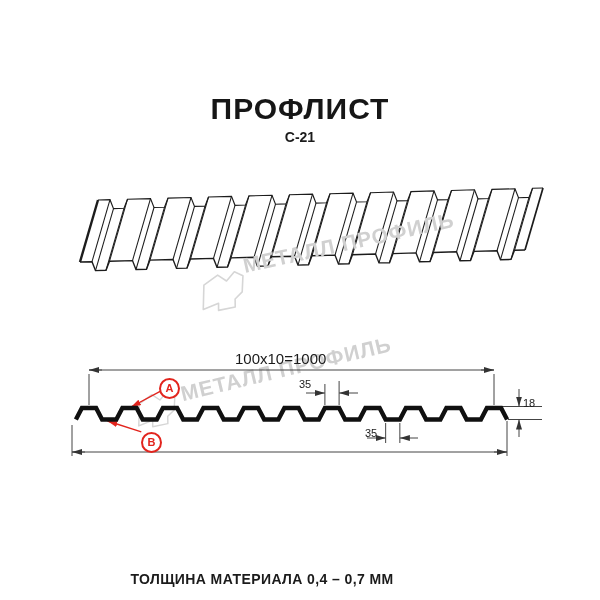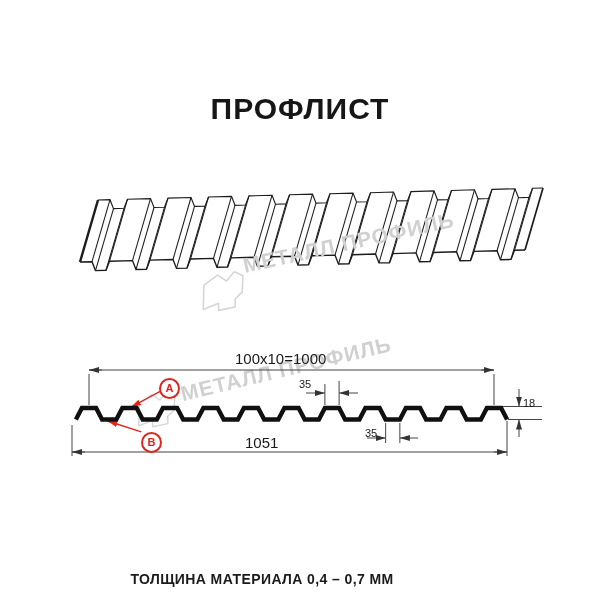--- a/index.html
+++ b/index.html
@@ -27,20 +27,21 @@
   .mk{position:absolute;width:17px;height:17px;border:2px solid #e2241d;border-radius:50%;
       background:#fff;color:#e2241d;font-size:11px;font-weight:700;line-height:17px;
       text-align:center;z-index:5;}
 </style>
 </head>
 <body>
 
 <div class="stage">
 
   <div class="title">ПРОФЛИСТ</div>
+  <div class="subtitle">С-21</div>
 
   <svg id="sheet3d" class="layer" width="500" height="115" viewBox="0 0 500 115">
     <g id="g3d">
         <polygon points="30.0,90.0 42.0,89.7 45.5,98.6 56.0,98.3 59.5,89.2 82.5,88.6 86.0,97.5 96.5,97.2 100.0,88.1 123.0,87.5 126.5,96.4 137.0,96.1 140.5,87.0 163.5,86.4 167.0,95.3 177.5,95.0 181.0,85.9 204.0,85.3 207.5,94.2 218.0,93.9 221.5,84.8 244.5,84.2 248.0,93.1 258.5,92.8 262.0,83.7 285.0,83.1 288.5,92.0 299.0,91.7 302.5,82.7 325.5,82.0 329.0,90.9 339.5,90.7 343.0,81.6 366.0,80.9 369.5,89.8 380.0,89.6 383.5,80.5 406.5,79.8 410.0,88.8 420.5,88.5 424.0,79.4 447.0,78.8 450.5,87.7 461.0,87.4 464.5,78.3 475.0,78.0 493.0,16.0 482.5,16.3 479.0,25.4 468.5,25.7 465.0,16.8 442.0,17.4 438.5,26.5 428.0,26.8 424.5,17.8 401.5,18.5 398.0,27.6 387.5,27.8 384.0,18.9 361.0,19.6 357.5,28.7 347.0,28.9 343.5,20.0 320.5,20.7 317.0,29.7 306.5,30.0 303.0,21.1 280.0,21.7 276.5,30.8 266.0,31.1 262.5,22.2 239.5,22.8 236.0,31.9 225.5,32.2 222.0,23.3 199.0,23.9 195.5,33.0 185.0,33.3 181.5,24.4 158.5,25.0 155.0,34.1 144.5,34.4 141.0,25.5 118.0,26.1 114.5,35.2 104.0,35.5 100.5,26.6 77.5,27.2 74.0,36.3 63.5,36.6 60.0,27.7 48.0,28.0" fill="#ffffff" stroke="none"></polygon>
         <polyline points="48.0,28.0 60.0,27.7 63.5,36.6 74.0,36.3 77.5,27.2 100.5,26.6 104.0,35.5 114.5,35.2 118.0,26.1 141.0,25.5 144.5,34.4 155.0,34.1 158.5,25.0 181.5,24.4 185.0,33.3 195.5,33.0 199.0,23.9 222.0,23.3 225.5,32.2 236.0,31.9 239.5,22.8 262.5,22.2 266.0,31.1 276.5,30.8 280.0,21.7 303.0,21.1 306.5,30.0 317.0,29.7 320.5,20.7 343.5,20.0 347.0,28.9 357.5,28.7 361.0,19.6 384.0,18.9 387.5,27.8 398.0,27.6 401.5,18.5 424.5,17.8 428.0,26.8 438.5,26.5 442.0,17.4 465.0,16.8 468.5,25.7 479.0,25.4 482.5,16.3 493.0,16.0" fill="none" stroke="#1c1c1c" stroke-width="1.15"></polyline>
         <line x1="30" y1="90" x2="48" y2="28" stroke="#1c1c1c" stroke-width="2.4"></line>
         <line x1="42" y1="89.67640449438203" x2="60" y2="27.676404494382027" stroke="#1c1c1c" stroke-width="1.05"></line>
         <line x1="45.5" y1="98.58202247191011" x2="63.5" y2="36.58202247191011" stroke="#1c1c1c" stroke-width="1.05"></line>
         <line x1="56" y1="98.29887640449438" x2="74" y2="36.29887640449438" stroke="#1c1c1c" stroke-width="1.05"></line>
         <line x1="59.5" y1="89.20449438202247" x2="77.5" y2="27.204494382022474" stroke="#1c1c1c" stroke-width="1.05"></line>
@@ -150,21 +151,20 @@
       <line x1="110.6" y1="52.1" x2="81" y2="68" marker-end="url(#mr)"></line>
       <line x1="91.3" y1="92.9" x2="57.5" y2="82" marker-end="url(#mr)"></line>
     </g>
 
     <g id="gsec">
         <polyline points="25.9,80.5 31.9,69.0 46.1,69.0 52.1,80.5 66.3,80.5 72.4,69.0 86.6,69.0 92.7,80.5 106.8,80.5 112.9,69.0 127.1,69.0 133.2,80.5 147.3,80.5 153.4,69.0 167.6,69.0 173.7,80.5 187.8,80.5 193.9,69.0 208.1,69.0 214.2,80.5 228.3,80.5 234.4,69.0 248.6,69.0 254.7,80.5 268.9,80.5 274.9,69.0 289.1,69.0 295.1,80.5 309.4,80.5 315.4,69.0 329.6,69.0 335.6,80.5 349.9,80.5 355.9,69.0 370.1,69.0 376.1,80.5 390.4,80.5 396.4,69.0 410.6,69.0 416.6,80.5 430.9,80.5 436.9,69.0 451.1,69.0 457.1,80.5" fill="none" stroke="#101010" stroke-width="4.4" stroke-linejoin="miter"></polyline>
       </g>
   </svg>
 
   <div class="dim big c" style="left:235px;top:306px;width:126px;">100x10=1000</div>
-  <div class="dim big c" style="left:245px;top:390px;width:100px;">1051</div>
   <div class="dim" style="left:523px;top:353px;">18</div>
   <div class="dim c" style="left:299px;top:334px;width:24px;">35</div>
   <div class="dim c" style="left:365px;top:383px;width:24px;">35</div>
 
   <div class="mk" style="left:159px;top:334px;">A</div>
   <div class="mk" style="left:141px;top:388px;">B</div>
 
   <div class="footer">ТОЛЩИНА МАТЕРИАЛА 0,4 – 0,7 ММ</div>
 </div>
 

